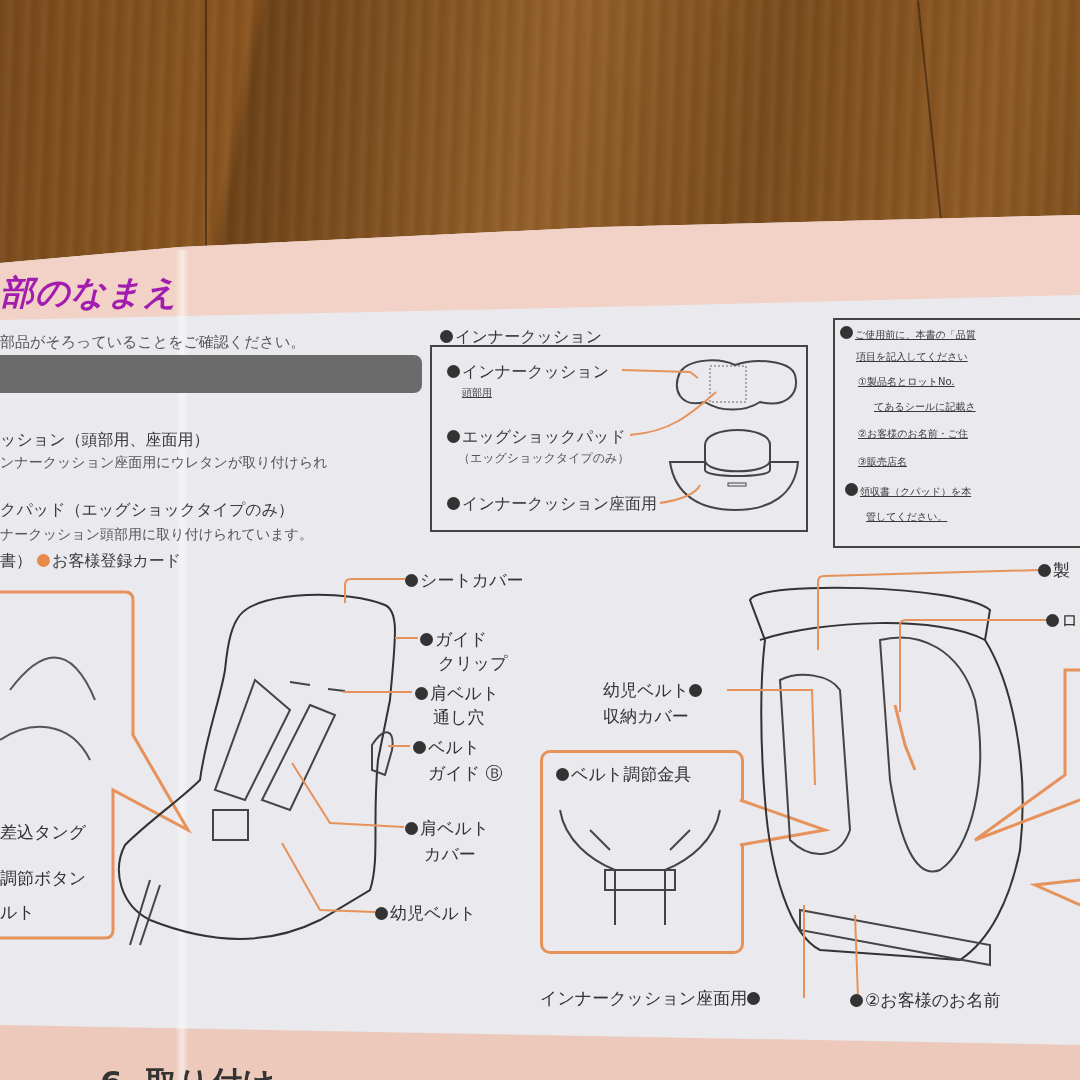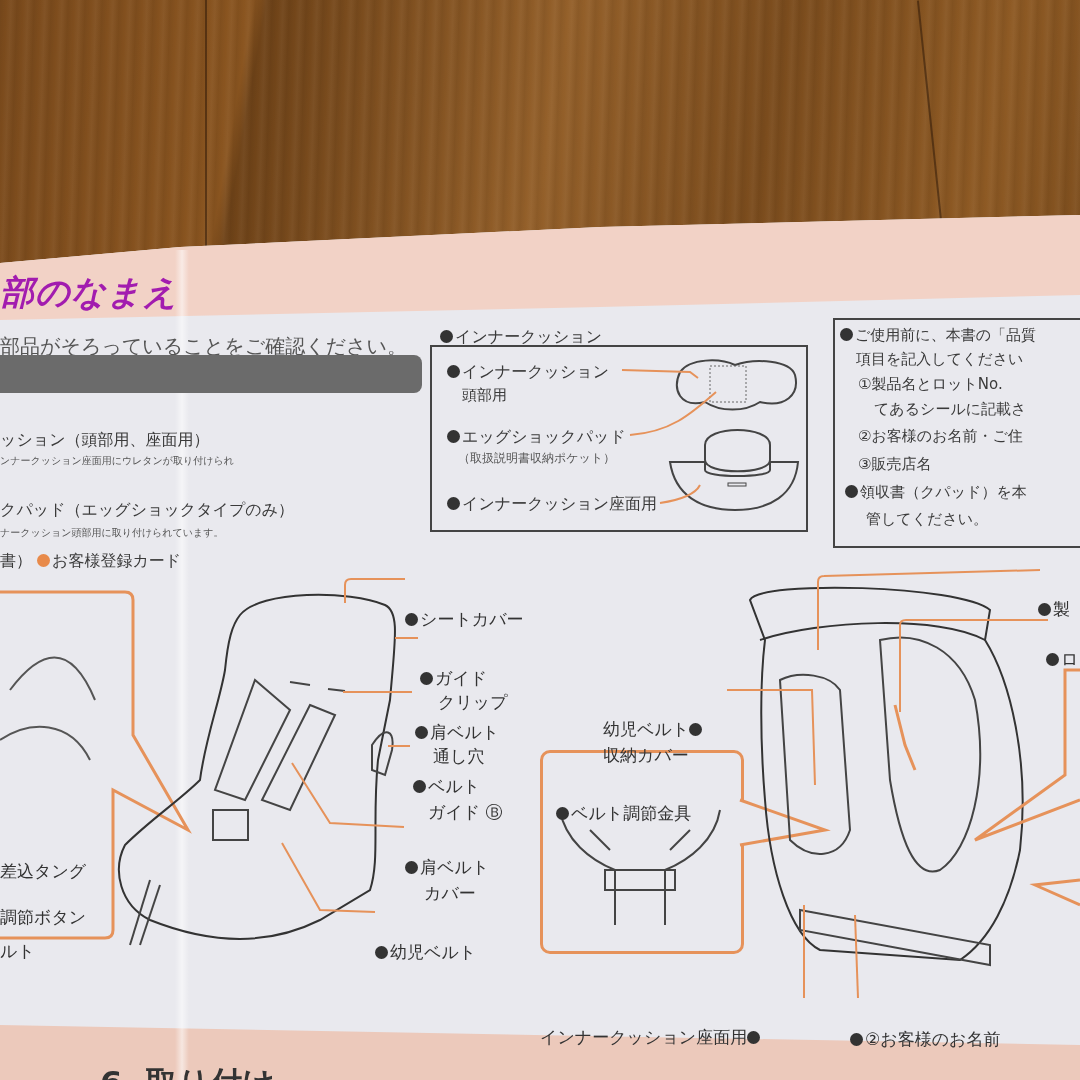--- a/index.html
+++ b/index.html
@@ -24,32 +24,32 @@
     clip-path: polygon(0 48px, 180px 32px, 600px 12px, 1080px 0, 1080px 80px, 600px 92px, 0 105px);
   }
   .pink-band-bottom {
     position:absolute; left:0; top:1025px; width:1080px; height:60px; background:#ecc9bb;
     clip-path: polygon(0 0, 1080px 20px, 1080px 60px, 0 60px);
   }
   .fold { position:absolute; top:250px; width:14px; height:830px; background:linear-gradient(90deg, rgba(255,255,255,0.0), rgba(255,255,255,0.55), rgba(255,255,255,0.0)); }
   .section-title {
     position:absolute; left:0; top:270px; font-size:34px; font-weight:bold; font-style:italic; color:#a21caf; letter-spacing:1px;
   }
-  .intro { position:absolute; left:0; top:333px; font-size:20px; color:#555; }
+  .intro { position:absolute; left:0; top:333px; font-size:15px; color:#555; }
   .gray-bar { position:absolute; left:0; top:355px; width:422px; height:38px; background:#6b6b6b; border-radius:0 8px 8px 0; }
   .txt { position:absolute; color:#3a3a3a; white-space:nowrap; }
   .t16 { font-size:16px; }
-  .t15 { font-size:15px; }
-  .t14 { font-size:10px; color:#555;text-align:right; }
+  .t15 { font-size:10px;text-decoration:underline; }
+  .t14 { font-size:14px; color:#555;text-align:right; }
   .t12 { font-size:12px; color:#555; }
   .dot { display:inline-block; width:13px; height:13px; border-radius:50%; background:#333; vertical-align:-1px; margin-right:2px; }
   .dot.orange { background:#e88a4a; }
   .box { position:absolute; border:2px solid #444; }
   .obox { position:absolute; border:3px solid #e6925a; border-radius:10px; }
-  .label { position:absolute; font-size:17px; color:#333; line-height:24px; white-space:nowrap;margin-top:39px; }
+  .label { position:absolute; font-size:17px; color:#333; line-height:24px; white-space:nowrap; }
   svg { position:absolute; overflow:visible; }
 </style>
 </head>
 <body>
 
 <div class="wood-grain"></div>
 <div class="seam" style="left:205px"></div>
 <div class="seam" style="left:930px;transform:rotate(-6deg)"></div>
 
 <div class="paper"></div>
@@ -74,21 +74,21 @@
   <span class="dot"></span><span>インナークッション</span>
 </div>
 <div class="box" style="left:430px;top:345px;width:374px;height:183px"></div>
 <div class="txt t16" style="left:447px;top:362px">
   <span class="dot"></span><span>インナークッション</span>
 </div>
 <div class="txt t15" style="left:462px;top:386px">頭部用</div>
 <div class="txt t16" style="left:447px;top:427px">
   <span class="dot"></span><span>エッグショックパッド</span>
 </div>
-<div class="txt t12" style="left:458px;top:450px">（取扱説明書収納ポケット）</div>
+<div class="txt t12" style="left:458px;top:450px">（エッグショックタイプのみ）</div>
 <div class="txt t16" style="left:447px;top:494px">
   <span class="dot"></span><span>インナークッション座面用</span>
 </div>
 <svg width="1080" height="1080" style="left:0;top:0">
   <path d="M680,372 C690,358 720,358 735,365 C755,358 790,360 795,375 C800,395 785,408 760,402 C745,412 720,412 705,402 C680,408 672,390 680,372 Z" fill="none" stroke="#444" stroke-width="2"></path>
   <rect x="710" y="366" width="36" height="36" fill="none" stroke="#666" stroke-dasharray="2,2"></rect>
   <path d="M705,445 C705,425 770,425 770,445 L770,460 C770,475 705,475 705,460 Z" fill="none" stroke="#444" stroke-width="2"></path>
   <path d="M670,462 L705,462 L705,470 C705,478 770,478 770,470 L770,462 L798,462 C795,495 770,510 735,510 C700,510 675,495 670,462 Z" fill="none" stroke="#444" stroke-width="2"></path>
   <rect x="728" y="483" width="18" height="3" fill="none" stroke="#444"></rect>
   <path d="M622,370 L690,372 L698,378" fill="none" stroke="#e6925a" stroke-width="2"></path>

